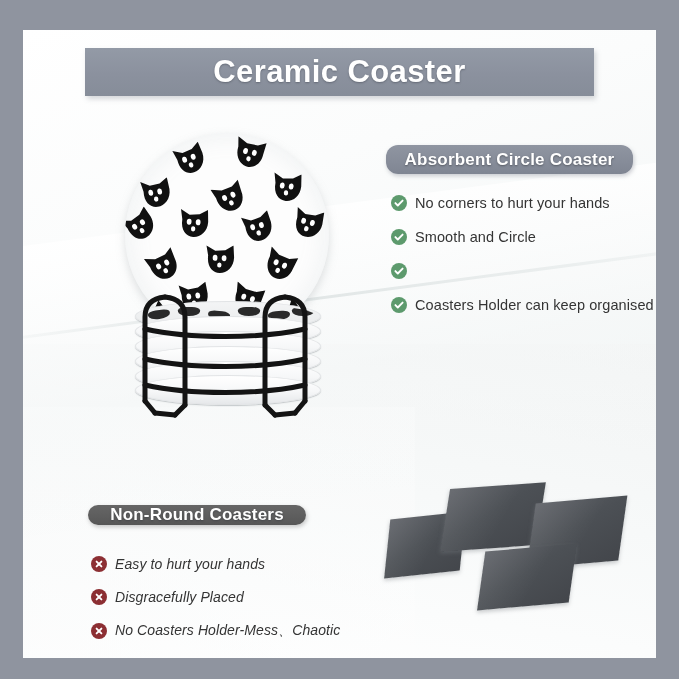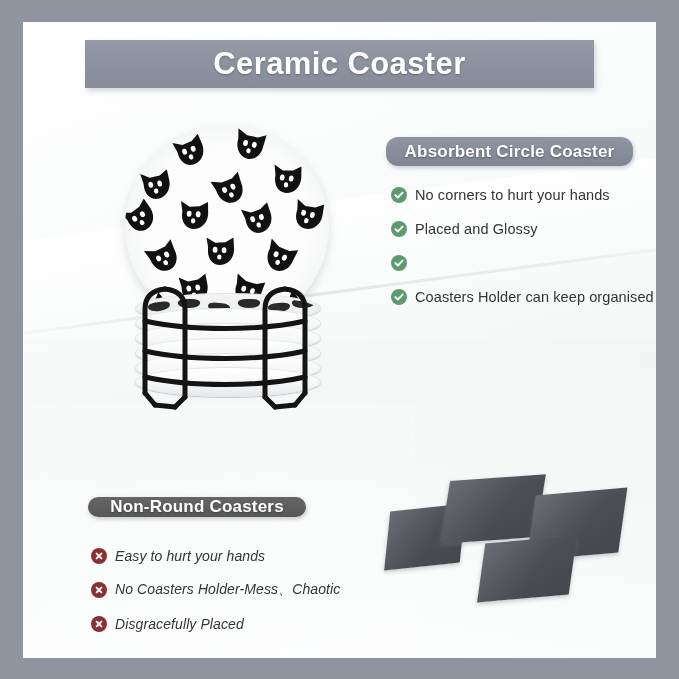--- a/index.html
+++ b/index.html
@@ -14,21 +14,21 @@
     overflow: hidden;
   }
 
   
   #poster {
     position: relative;
     width: 679px;
     height: 679px;
     box-sizing: border-box;
     background: #8f949f;
-    padding: 22px 23px 21px 23px;
+    padding: 30px 23px 21px 23px;
   }
   #canvas {
     position: relative;
     width: 100%;
     height: 100%;
     background: #ffffff;
     overflow: hidden;
   }
 
   
@@ -538,21 +538,21 @@
             </svg>
         </span>
         <span class="label">No corners to hurt your hands</span>
       </div>
       <div class="feature-item">
         <span class="icon-badge icon-check">
           <svg width="10" height="10" viewBox="0 0 10 10">
               <path d="M1.4 5.1 L3.8 7.5 L8.6 2.6" stroke="#ffffff" stroke-width="1.9" fill="none" stroke-linecap="round" stroke-linejoin="round"></path>
             </svg>
         </span>
-        <span class="label">Placed and Glossy</span>
+        <span class="label">Smooth and Circle</span>
       </div>
       <div class="feature-item">
         <span class="icon-badge icon-check">
           <svg width="10" height="10" viewBox="0 0 10 10">
               <path d="M1.4 5.1 L3.8 7.5 L8.6 2.6" stroke="#ffffff" stroke-width="1.9" fill="none" stroke-linecap="round" stroke-linejoin="round"></path>
             </svg>
         </span>
       </div>
       <div class="feature-item">
         <span class="icon-badge icon-check">
@@ -576,29 +576,29 @@
             </svg>
         </span>
         <span class="label">Easy to hurt your hands</span>
       </div>
       <div class="feature-item">
         <span class="icon-badge icon-cross">
           <svg width="10" height="10" viewBox="0 0 10 10">
               <path d="M2.6 2.6 L7.4 7.4 M7.4 2.6 L2.6 7.4" stroke="#ffffff" stroke-width="1.9" stroke-linecap="round"></path>
             </svg>
         </span>
-        <span class="label">No Coasters Holder-Mess、Chaotic</span>
+        <span class="label">Disgracefully Placed</span>
       </div>
       <div class="feature-item">
         <span class="icon-badge icon-cross">
           <svg width="10" height="10" viewBox="0 0 10 10">
               <path d="M2.6 2.6 L7.4 7.4 M7.4 2.6 L2.6 7.4" stroke="#ffffff" stroke-width="1.9" stroke-linecap="round"></path>
             </svg>
         </span>
-        <span class="label">Disgracefully Placed</span>
+        <span class="label">No Coasters Holder-Mess、Chaotic</span>
       </div>
     </div>
 
     <div id="slate-photo">
       <div class="slate" style="left:4px;  top:46px;  width:76px; height:58px; transform: rotate(-6deg) skewX(-12deg);"></div>
       <div class="slate" style="left:62px; top:16px;  width:96px; height:62px; transform: rotate(-4deg) skewX(-13deg);"></div>
       <div class="slate" style="left:148px;top:30px;  width:92px; height:64px; transform: rotate(-5deg) skewX(-13deg);"></div>
       <div class="slate" style="left:98px; top:78px;  width:92px; height:58px; transform: rotate(-5deg) skewX(-13deg);"></div>
     </div>
 

